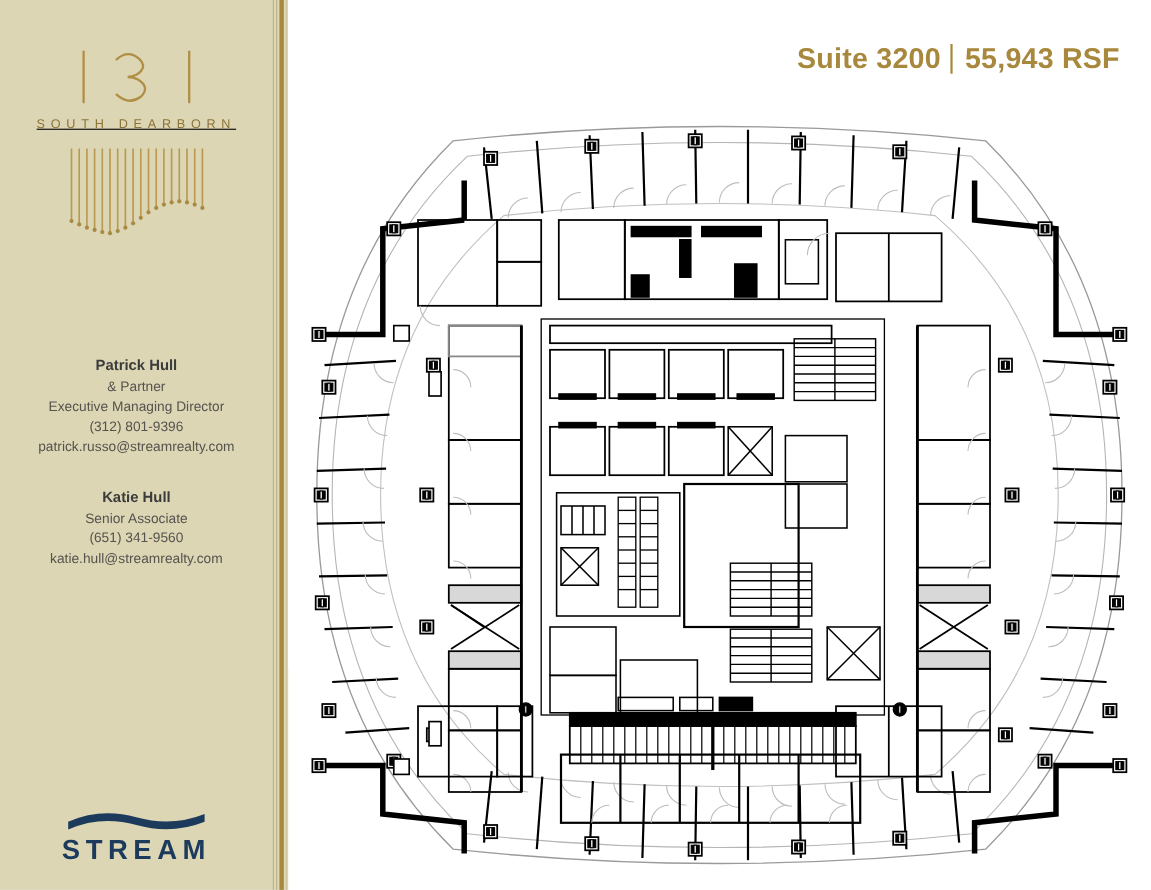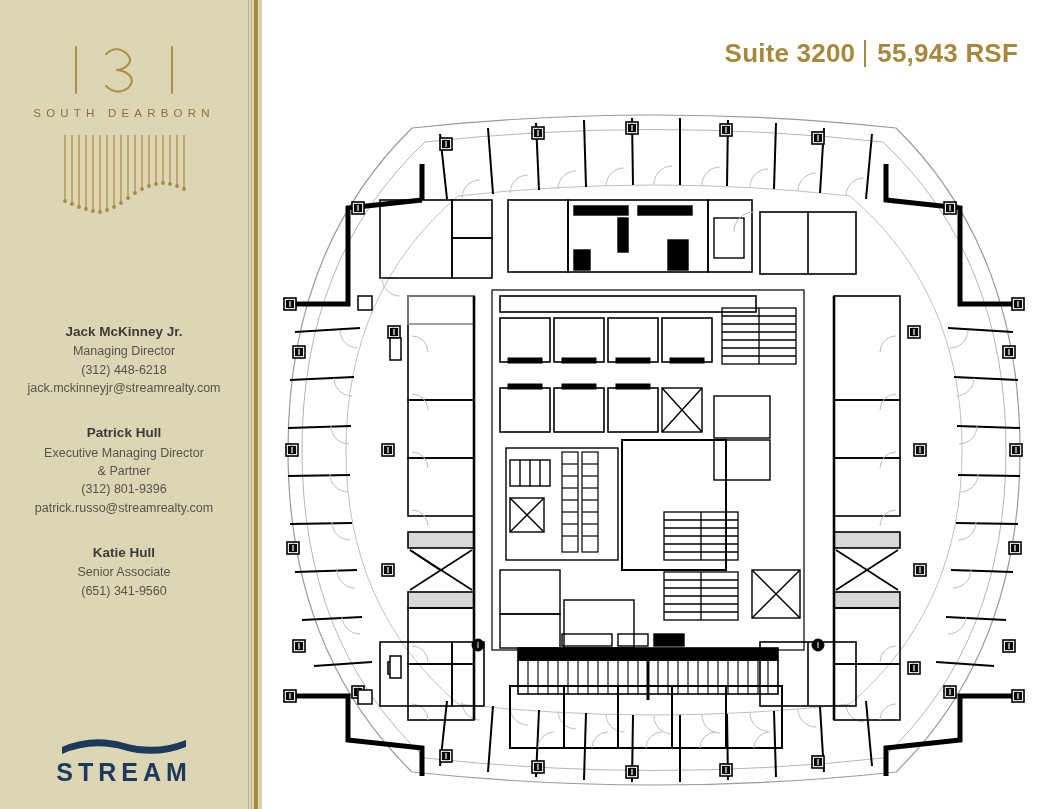--- a/index.html
+++ b/index.html
@@ -16,21 +16,21 @@
   }
   .sidebar-rule{
     position:absolute;top:0;right:0;height:809px;width:14px;
   }
   .sidebar-rule i{position:absolute;top:0;bottom:0;display:block;}
   .r1{left:0px;width:1px;background:#b9b18c;}
   .r2{left:3px;width:1px;background:#b9b18c;}
   .r3{left:6px;width:4px;background:#a8883c;}
   .r4{left:12px;width:1px;background:#cfc7a4;}
 
-  .logo-wrap{position:absolute;left:0;right:14px;top:42px;text-align:center;}
+  .logo-wrap{position:absolute;left:0;right:14px;top:42px;text-align:center;text-decoration:underline;}
   .logo-131{
     font-family:"Liberation Sans", sans-serif;
     font-size:47px;letter-spacing:5px;color:#b08f45;font-weight:300;
     line-height:1;height:52px;
   }
   .logo-131 svg{display:block;margin:0 auto;}
   .logo-sub{
     margin-top:13px;font-size:11.5px;letter-spacing:5.2px;color:#8d7436;
     font-weight:400;
   }
@@ -119,39 +119,34 @@
               <circle cx="111" cy="51" r="1.9"></circle>
             <circle cx="118" cy="53" r="1.9"></circle>
               <circle cx="125" cy="56" r="1.9"></circle>
           </g>
         </svg>
       </div>
     </div>
 
     <div class="contacts">
 
-      <div class="contact">
-        <div class="c-name">Jack McKinney Jr.</div>
-        <div class="c-line">Managing Director</div>
-        <div class="c-line">(312) 448-6218</div>
-        <div class="c-line">jack.mckinneyjr@streamrealty.com</div>
-      </div>
 
       <div class="contact">
         <div class="c-name">Patrick Hull</div>
+        <div class="c-line">&amp; Partner</div>
         <div class="c-line">Executive Managing Director</div>
-        <div class="c-line">&amp; Partner</div>
         <div class="c-line">(312) 801-9396</div>
         <div class="c-line">patrick.russo@streamrealty.com</div>
       </div>
 
       <div class="contact">
         <div class="c-name">Katie Hull</div>
         <div class="c-line">Senior Associate</div>
         <div class="c-line">(651) 341-9560</div>
+        <div class="c-line">katie.hull@streamrealty.com</div>
       </div>
 
     </div>
 
     <div class="stream">
       <svg width="140" height="56" viewBox="0 0 140 56" aria-hidden="true">
         <path d="M8 16 q30 -13 62 -4 q32 9 62 -3 l0 7 q-30 12 -62 3 q-32 -9 -62 4 z" fill="#1b3a5c"></path>
         <text x="70" y="50" text-anchor="middle" fill="#1b3a5c" font-family="Liberation Sans, sans-serif" font-size="25" font-weight="bold" letter-spacing="5">STREAM</text>
       </svg>
     </div>

